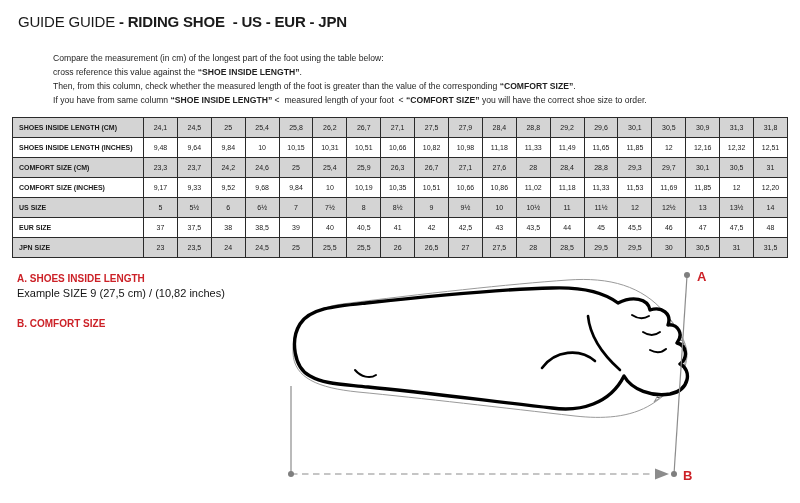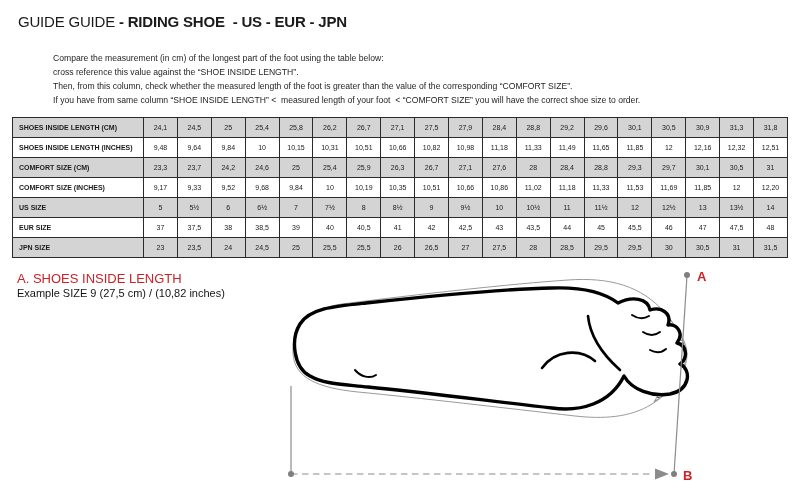--- a/index.html
+++ b/index.html
@@ -11,34 +11,34 @@
   }
   .title{
     position:absolute;left:18px;top:13px;margin:0;
     font-size:15px;font-weight:400;color:#1a1a1a;letter-spacing:-0.2px;white-space:pre;
   }
   .title .b{font-weight:700;}
   .instructions{
     position:absolute;left:25px;top:51px;
     font-size:8.6px;line-height:14px;color:#1e1e1e;white-space:pre;margin-left:28px;
   }
-  .instructions .b{font-weight:400;}
+  .instructions .b{font-weight:700;}
   table.size-table{
     position:absolute;left:12px;top:117px;width:776px;
     border-collapse:collapse;table-layout:fixed;
   }
   .size-table th,.size-table td{
     border:1px solid #2a2a2a;height:19px;padding:0;
     font-size:7px;color:#1a1a1a;text-align:center;font-weight:400;
     overflow:hidden;white-space:nowrap;
   }
   .size-table th{width:124px;text-align:left;padding-left:6px;font-weight:700;}
   .size-table tr.shaded th,.size-table tr.shaded td{background:var(--row-shaded,#d4d4d4);}
   .notes{position:absolute;left:17px;top:272px;}
-  .note-head{color:var(--red,#cc2127);font-weight:400;font-size:13px;line-height:13px;}
+  .note-head{color:var(--red,#cc2127);font-weight:700;font-size:10px;line-height:13px;}
   .note-ex{font-size:11px;line-height:13px;margin-top:2px;color:#141414;}
   .note-block+.note-block{margin-top:17px;}
   svg.foot-diagram{position:absolute;left:280px;top:258px;}
 </style>
 </head>
 <body style="--red: #cc2127; --row-shaded: #d4d4d4;">
 
 <div class="page">
 
   <h1 class="title"><span>GUIDE GUIDE </span><span class="b">- RIDING SHOE  - US - EUR - JPN</span></h1>
@@ -203,20 +203,21 @@
         </tr>
       </tbody>
   </table>
 
   <div class="notes">
     <div class="note-block">
       <div class="note-head">A. SHOES INSIDE LENGTH</div>
       <div class="note-ex">Example SIZE 9 (27,5 cm) / (10,82 inches)</div>
     </div>
     <div class="note-block">
+      <div class="note-head">B. COMFORT SIZE</div>
     </div>
   </div>
 
   <svg class="foot-diagram" width="430" height="245" viewBox="0 0 430 245">
     <defs>
       <pattern id="hatch" width="4" height="3" patternUnits="userSpaceOnUse" patternTransform="rotate(8)">
         <rect width="4" height="3" fill="#ffffff"></rect>
         <line x1="0" y1="1.5" x2="4" y2="1.5" stroke="#4a4a4a" stroke-width="1"></line>
       </pattern>
     </defs>

